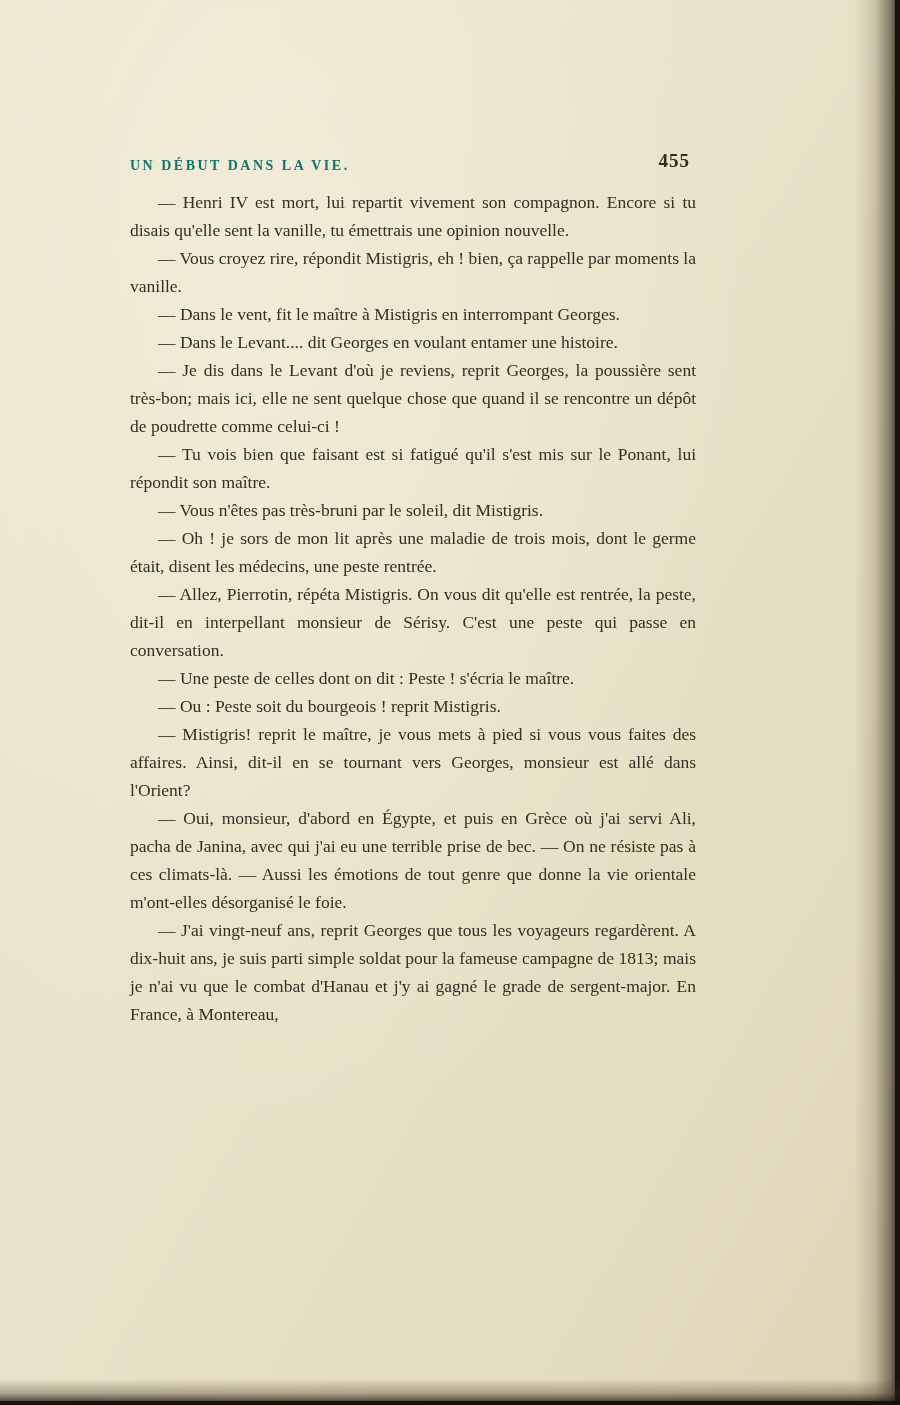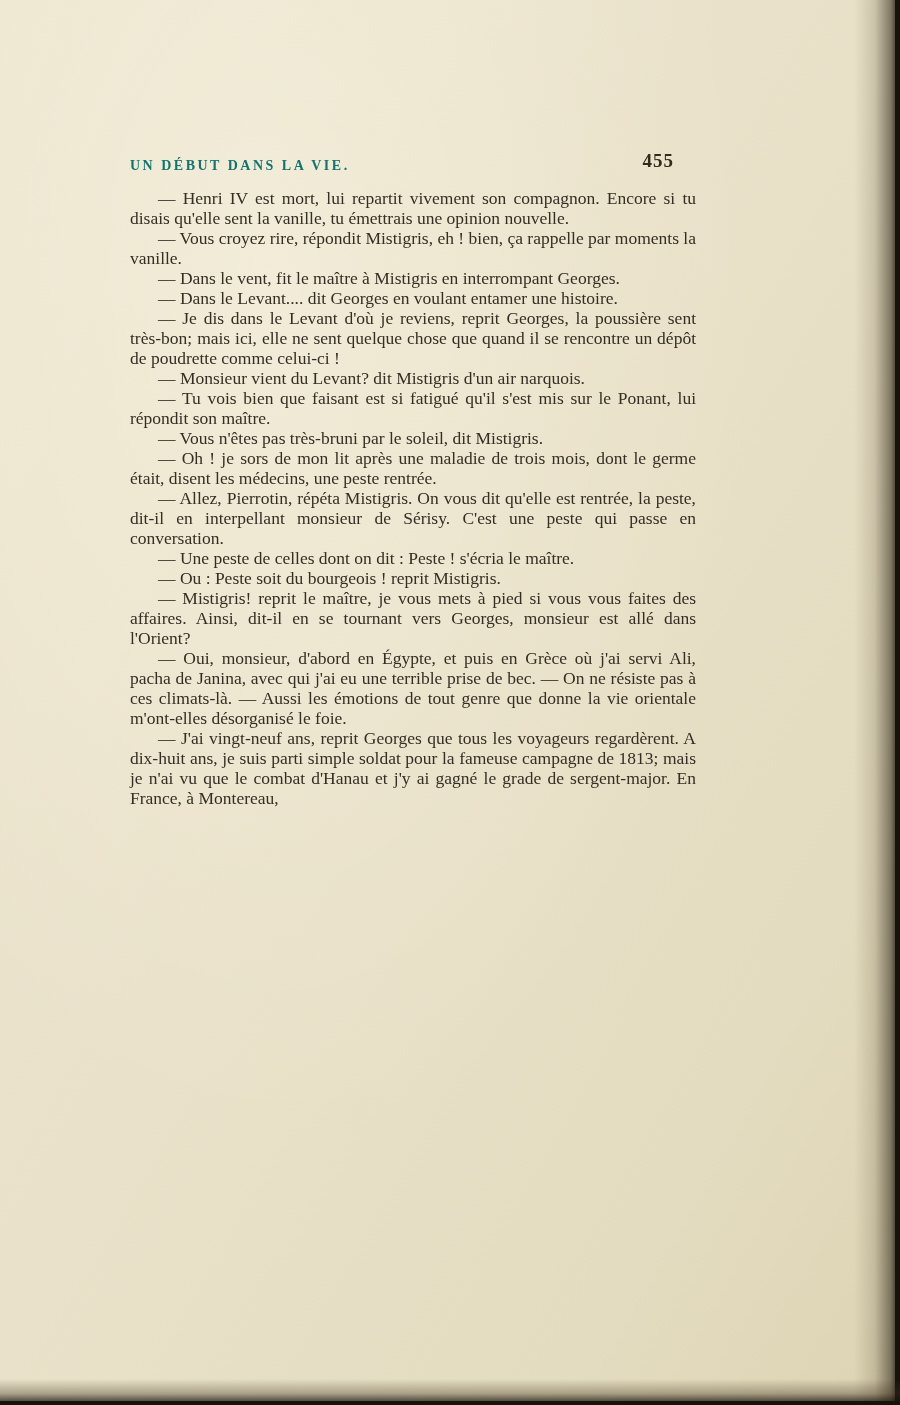--- a/index.html
+++ b/index.html
@@ -78,54 +78,53 @@
     right: 0;
     top: 8px;
     text-align: left;
     font-size: 14px;
     font-weight: bold;
     letter-spacing: 2.5px;
     color: #0f766e;
   }
   .page-number {
     position: absolute;
-    right: 22px;
+    right: 6px;
     top: 0;
     font-size: 19px;
     font-weight: bold;
     color: #34291d;
     letter-spacing: 1px;
   }
   .page-text p {
     margin: 0;
     padding: 0;
     text-indent: 28px;
     text-align: justify;
     font-size: 17.5px;
-    line-height: 20px;
+    line-height: 28px;
     color: #352e24;
   }
 </style>
 </head>
 <body>
 
 <div class="paper"></div>
 
 <div class="text-block">
   <div class="page-header">
     <span class="running-title">UN DÉBUT DANS LA VIE.</span>
     <span class="page-number">455</span>
   </div>
   <div class="page-text">
       <p>— Henri IV est mort, lui repartit vivement son compagnon. Encore si tu disais qu'elle sent la vanille, tu émettrais une opinion nouvelle.</p>
       <p>— Vous croyez rire, répondit Mistigris, eh ! bien, ça rappelle par moments la vanille.</p>
       <p>— Dans le vent, fit le maître à Mistigris en interrompant Georges.</p>
       <p>— Dans le Levant.... dit Georges en voulant entamer une histoire.</p>
       <p>— Je dis dans le Levant d'où je reviens, reprit Georges, la poussière sent très-bon; mais ici, elle ne sent quelque chose que quand il se rencontre un dépôt de poudrette comme celui-ci !</p>
-      <p>— Monsieur vient du Levant? dit Mistigris d'un air narquois.</p>
       <p>— Tu vois bien que faisant est si fatigué qu'il s'est mis sur le Ponant, lui répondit son maître.</p>
       <p>— Vous n'êtes pas très-bruni par le soleil, dit Mistigris.</p>
       <p>— Oh ! je sors de mon lit après une maladie de trois mois, dont le germe était, disent les médecins, une peste rentrée.</p>
       <p>— Allez, Pierrotin, répéta Mistigris. On vous dit qu'elle est rentrée, la peste, dit-il en interpellant monsieur de Sérisy. C'est une peste qui passe en conversation.</p>
       <p>— Une peste de celles dont on dit : Peste ! s'écria le maître.</p>
       <p>— Ou : Peste soit du bourgeois ! reprit Mistigris.</p>
       <p>— Mistigris! reprit le maître, je vous mets à pied si vous vous faites des affaires. Ainsi, dit-il en se tournant vers Georges, monsieur est allé dans l'Orient?</p>
       <p>— Oui, monsieur, d'abord en Égypte, et puis en Grèce où j'ai servi Ali, pacha de Janina, avec qui j'ai eu une terrible prise de bec. — On ne résiste pas à ces climats-là. — Aussi les émotions de tout genre que donne la vie orientale m'ont-elles désorganisé le foie.</p>
       <p>— J'ai vingt-neuf ans, reprit Georges que tous les voyageurs regardèrent. A dix-huit ans, je suis parti simple soldat pour la fameuse campagne de 1813; mais je n'ai vu que le combat d'Hanau et j'y ai gagné le grade de sergent-major. En France, à Montereau,</p>
     </div>

